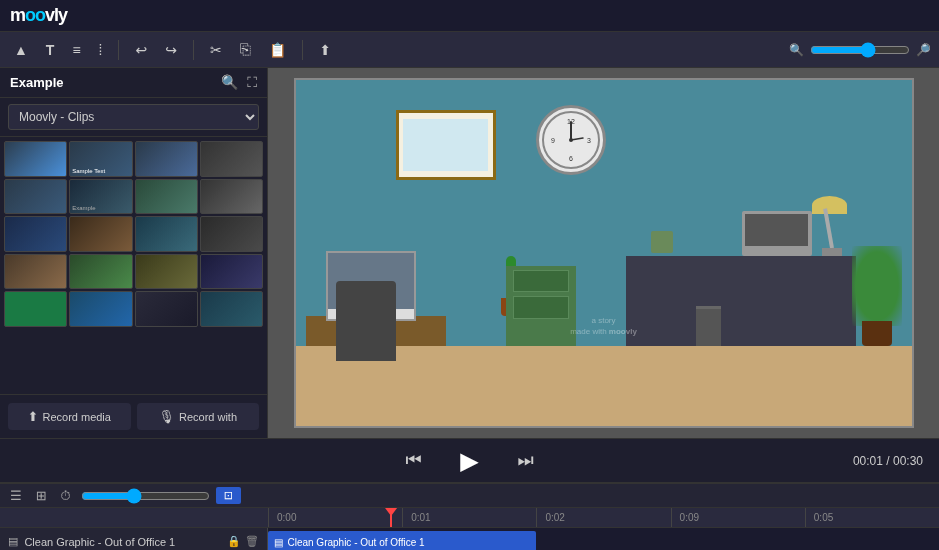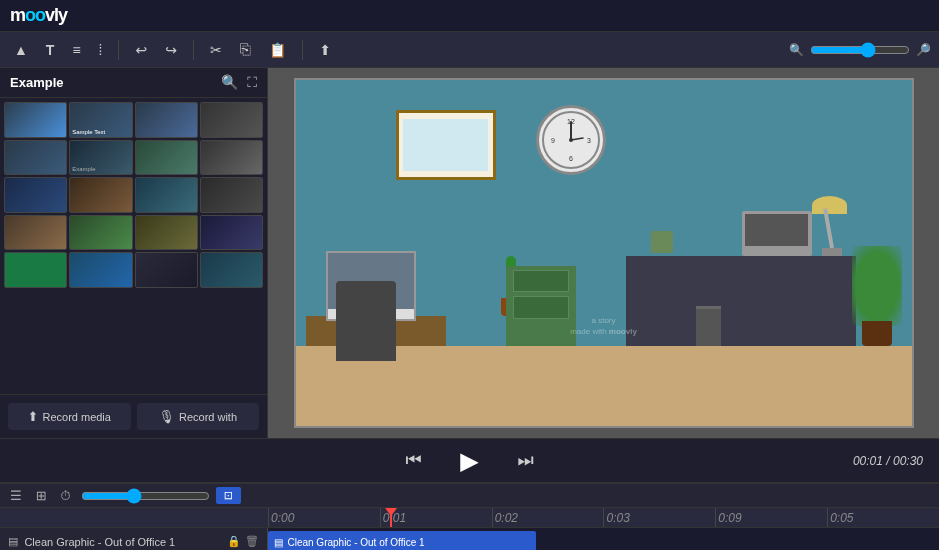--- a/index.html
+++ b/index.html
@@ -449,21 +449,20 @@
       height: 40px;
       display: flex;
       align-items: center;
       justify-content: center;
     }
     .time-display {
       position: absolute;
       right: 16px;
       color: #ccc;
       font-size: 12px;
-      font-style: italic;
     }
 
     
     #timeline {
       height: 80px;
       background: #1a1a2e;
       border-top: 2px solid #333;
     }
     #timeline-controls {
       height: 24px;
@@ -505,28 +504,27 @@
     }
     .ruler-marks {
       display: flex;
       flex: 1;
       height: 100%;
       align-items: center;
     }
     .ruler-mark {
       flex: 1;
       text-align: left;
-      padding-left: 2px;
-      font-size: 12px;
+      padding-left: 8px;
+      font-size: 10px;
       color: #888;
       border-left: 1px solid #444;
       height: 100%;
       display: flex;
       align-items: center;
-      font-style: italic;
     }
     #timeline-tracks {
       display: flex;
       flex-direction: column;
     }
     .track {
       height: 28px;
       display: flex;
       align-items: center;
       border-bottom: 1px solid #333;
@@ -607,20 +605,28 @@
 
 <div id="main">
 
   <div id="left-panel">
     <div id="library-header">
       <span class="lib-title">Example</span>
       <div class="lib-icons">
         <span>🔍</span>
         <span>⛶</span>
       </div>
+    </div>
+    <div id="library-dropdown">
+      <select>
+        <option>Moovly - Clips</option>
+        <option>My Media</option>
+        <option>Getty Images</option>
+        <option>Icons</option>
+      </select>
     </div>
     <div id="clips-grid">
       <div class="clip-thumb ct1"></div>
       <div class="clip-thumb ct2" style="background:linear-gradient(135deg,#2a3a4a,#3a5a7a);display:flex;align-items:flex-end;padding:2px;">
           <span style="color:#fff;font-size:6px">Sample Text</span>
         </div>
       <div class="clip-thumb ct3" style="background:linear-gradient(135deg,#2a3a4a,#4a6a9a);"></div>
       <div class="clip-thumb ct4" style="background:linear-gradient(135deg,#333,#555);"></div>
       <div class="clip-thumb ct5" style="background:linear-gradient(135deg,#2a3a4a,#3a5a7a);"></div>
       <div class="clip-thumb ct6" style="background:linear-gradient(135deg,#1a2a3a,#3a5a6a);display:flex;align-items:flex-end;padding:2px;">
@@ -742,21 +748,20 @@
     <button class="tl-ctrl-btn">⏱</button>
     <input type="range" class="tl-zoom-slider" min="0" max="100" value="40" style="">
     <button class="tl-time-zoom">⊡</button>
   </div>
 
   <div id="timeline-ruler">
     <div class="ruler-marks">
       <div class="ruler-mark">0:00</div>
       <div class="ruler-mark">0:01</div>
       <div class="ruler-mark">0:02</div>
-      <div class="ruler-mark">0:03</div>
       <div class="ruler-mark">0:09</div>
       <div class="ruler-mark">0:05</div>
     </div>
 
     <div style="position:absolute;left:calc(268px + 13%);top:0;width:2px;height:100%;background:#ff4444;pointer-events:none;">
       <div style="position:absolute;top:0;left:-5px;width:12px;height:8px;background:#ff4444;clip-path:polygon(0 0,100% 0,50% 100%);"></div>
     </div>
   </div>
 
   <div id="timeline-tracks">

